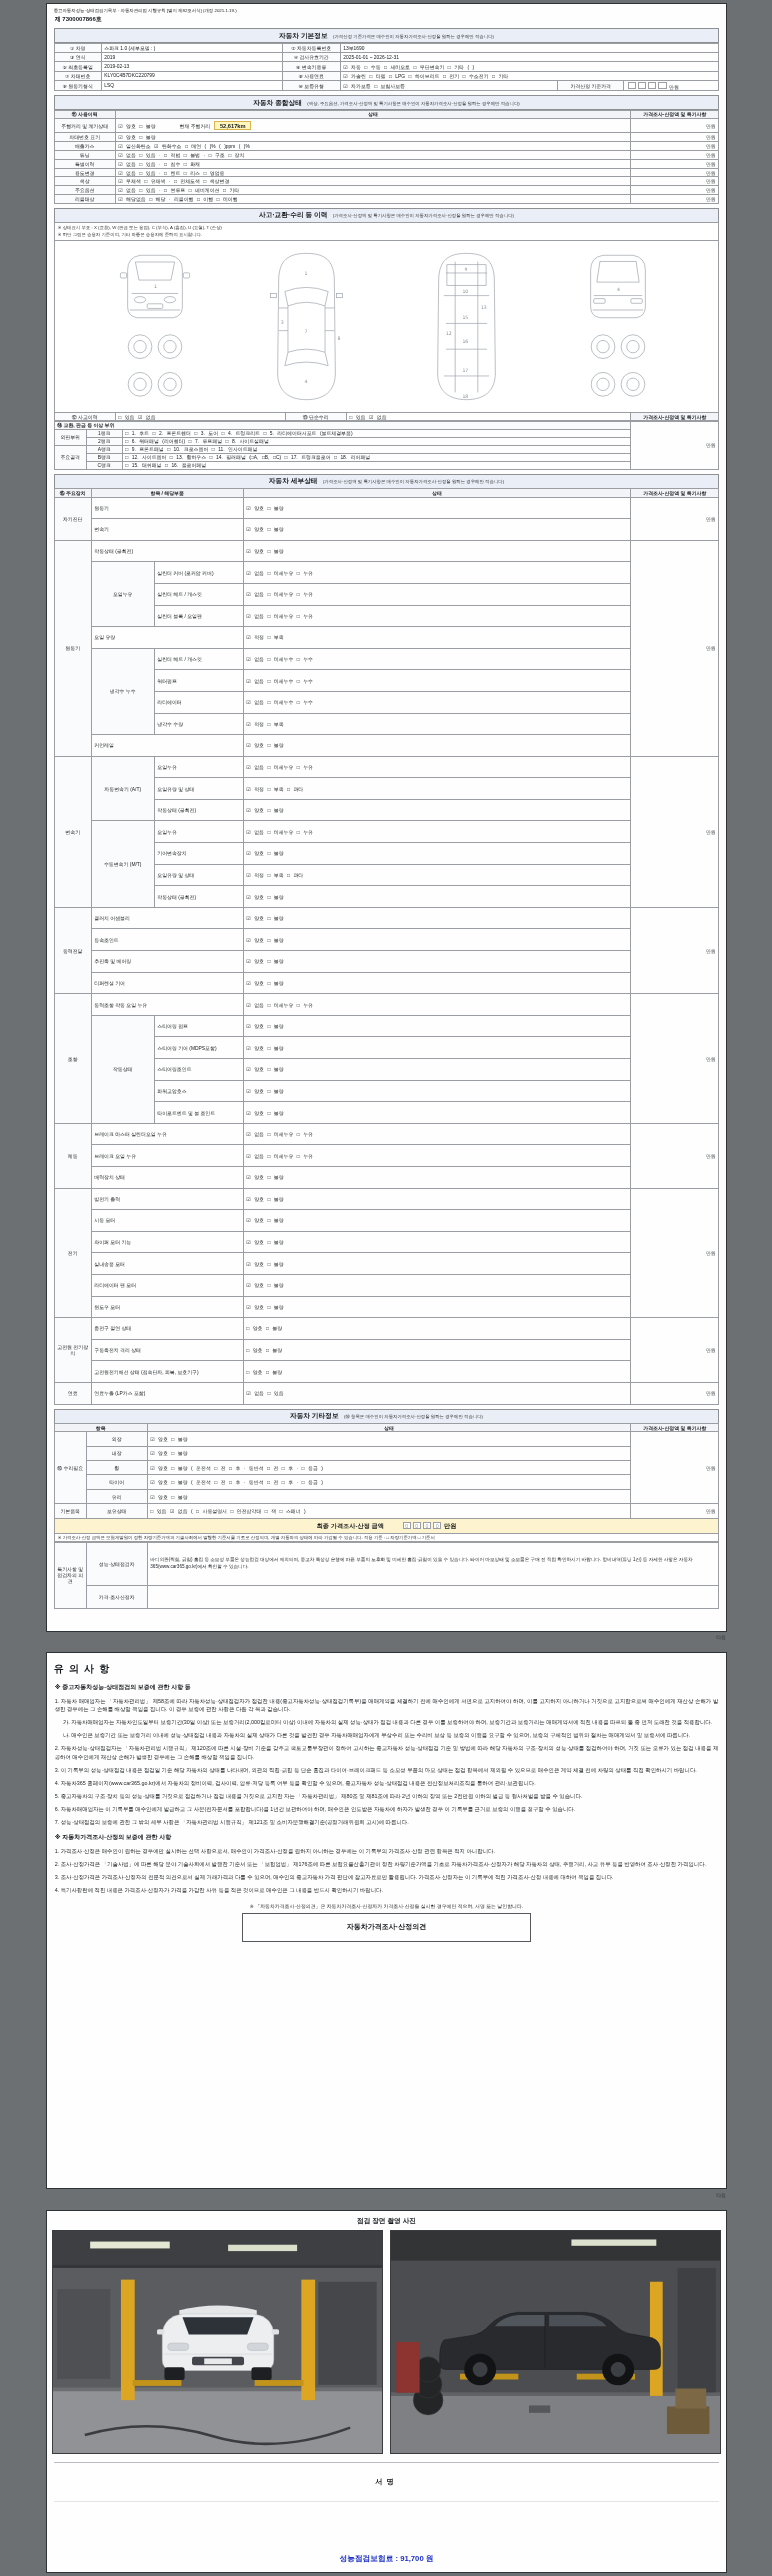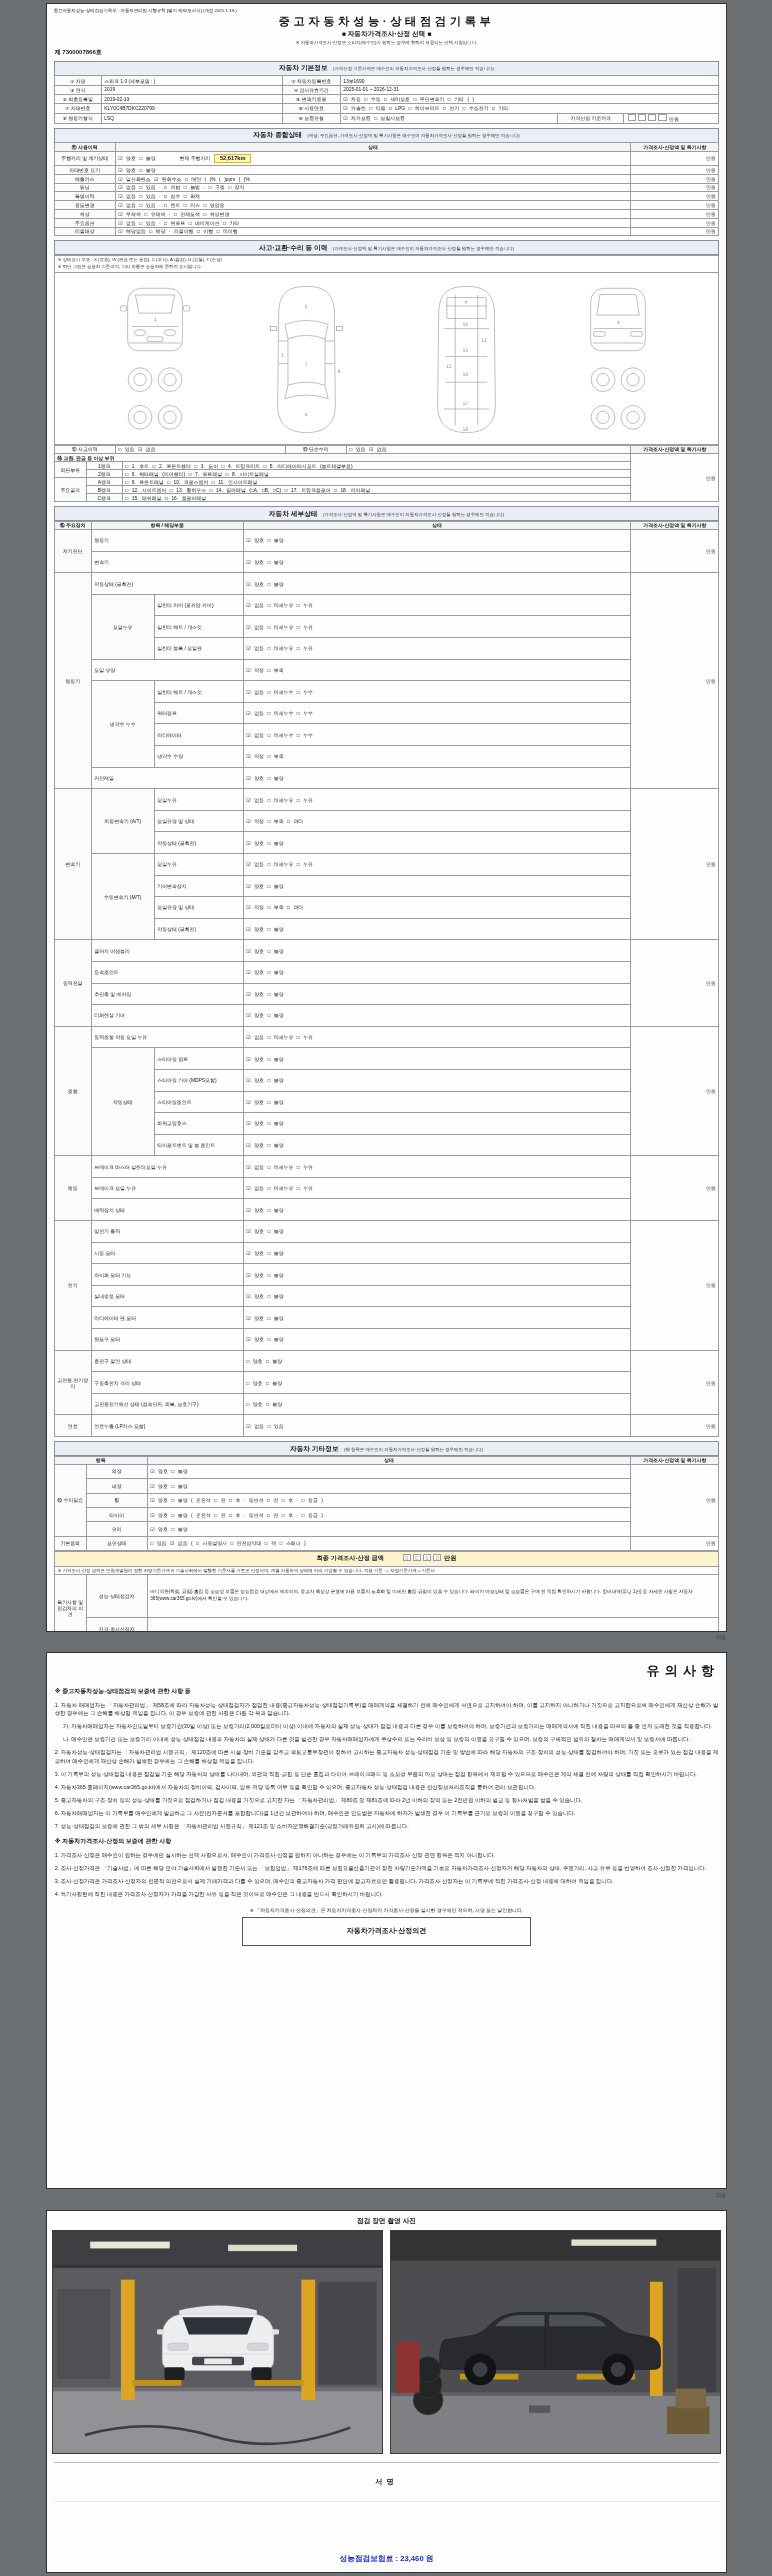--- a/index.html
+++ b/index.html
@@ -33,46 +33,41 @@
 .mcur{margin:0 4.1px 0 24px}
 .mbox{background:#fff7bd;border:0.5px solid #d8b54e;padding:0.5px 4.6px;font-weight:bold;font-size:5.7px}
 .legends{border:0.5px solid #9a9da1;border-bottom:none;background:#fff;font-size:4.4px;color:#333;padding:1.5px 3.1px;margin-top:-0.5px;line-height:1.5}
 .diag-box{border:0.5px solid #9a9da1;height:173px;display:flex;justify-content:space-evenly;align-items:center;background:#fff}
 .detail td{height:21.6px}
 .etc td{height:14.4px}
 .final-row{border:0.5px solid #9a9da1;background:#fdf4cf;display:flex;justify-content:center;align-items:center;gap:17.5px;padding:2.6px;font-weight:bold;font-size:6.2px;margin-top:-0.5px}
 .dbox{display:inline-block;width:8.2px;height:7.2px;border:0.5px solid #9b9ea2;background:#fff;text-align:center;font-size:5.2px;color:#9aa0a6;line-height:7.2px;margin:0 1px;font-weight:normal}
 .final-note{border:0.5px solid #9a9da1;border-top:none;font-size:4.4px;color:#333;padding:1px 3.1px}
 .remarks .txt{font-size:4.6px;line-height:1.5;text-align:left;color:#24262a}
-.notice-title{text-align:right;font-size:13px;font-weight:bold;letter-spacing:5.2px;margin:5.2px 0 7.2px}
+.notice-title{text-align:left;font-size:10px;font-weight:bold;letter-spacing:5.2px;margin:5.2px 0 7.2px}
 .part-title{font-size:6px;font-weight:bold;margin:6.2px 1px 4.1px}
 .np{font-size:5.4px;line-height:1.65;margin:0 1px 4.1px;color:#1c1e21;text-align:justify}
 .np.sub{padding-left:8.2px}
 .op-note{font-size:4.9px;text-align:center;margin-top:8.2px;color:#222}
 .op-box{width:289px;height:29px;border:1px solid #55585c;margin:4.1px auto 0;display:flex;align-items:center;justify-content:center;font-size:7px;font-weight:bold}
 .photos-title{text-align:center;font-weight:bold;font-size:6.7px;margin:2.1px 0 4.1px}
 .photo-row{display:flex;justify-content:center;gap:7.2px}
 .photo{border:0.5px solid #3a3c3f;line-height:0}
 .sign-sep{border-bottom:0.5px solid #b9bcc0;margin:8.2px 0 0}
 .sign-title{text-align:center;font-weight:bold;font-size:7.2px;letter-spacing:4.1px;padding:14px 0;border-bottom:0.5px solid #e2e4e7}
 .sign-space{height:49px}
 .insurance{text-align:center;font-weight:bold;font-size:7.7px;color:#1b2fc2;margin:2.1px 0 7.2px}
 .legal{text-align:center;font-size:4.6px;color:#26282b;line-height:1.7}
 svg text{font-family:"DejaVu Sans",sans-serif}
 </style>
 </head>
 <body>
 
 <div class="panel" id="panel-main">
   <div class="form-ref">중고자동차성능·상태점검기록부 · 자동차관리법 시행규칙 [별지 제82호서식] (개정 2021.1.19.)</div>
-  <div class="title-block">
-    <div class="title">중고자동차성능·상태점검기록부</div>
-    <div class="subtitle">■ 자동차가격조사·산정 선택 ■</div>
-    <div class="subnote">※ 자동차가격조사·산정은 소비자(매수인)가 원하는 경우에 한하여 제공되는 선택 사항입니다.</div>
-  </div>
   <div class="doc-no">제 7300007866호</div>
 
   <div class="sec-head">
     <span class="sec-title">자동차 기본정보</span>
     <span class="sec-note">(가격산정 기준가격은 매수인이 자동차가격조사·산정을 원하는 경우에만 적습니다)</span>
   </div>
   <table class="basic">
     <colgroup>
         <col style="width:47px">
         <col style="width:181px">
@@ -707,19 +702,19 @@
           <circle cx="428" cy="262" r="14" fill="#3c3f44"></circle>
         <rect x="520" y="332" width="80" height="52" fill="#6e5b39"></rect>
           <rect x="536" y="298" width="58" height="38" fill="#7c6845"></rect>
         <rect x="260" y="330" width="40" height="14" fill="#55575a"></rect>
       </svg>
     </div>
   </div>
   <div class="sign-sep"></div>
   <div class="sign-title">서명</div>
   <div class="sign-space"></div>
-  <div class="insurance">성능점검보험료 : 23,460 원</div>
+  <div class="insurance">성능점검보험료 : 91,700 원</div>
   <div class="legal">
     <p>「자동차관리법」 제58조제1항 및 같은 법 시행규칙 제120조에 따라 위 자동차의 성능·상태를 점검하였음을 확인합니다.</p>
     <p>【「자동차관리법」 제58조의4 및 같은 법 시행규칙 제120조에 따라 위 자동차의 가격을 조사·산정하였음을 확인합니다.】</p>
   </div>
 </div>
 
 
 </body></html>

